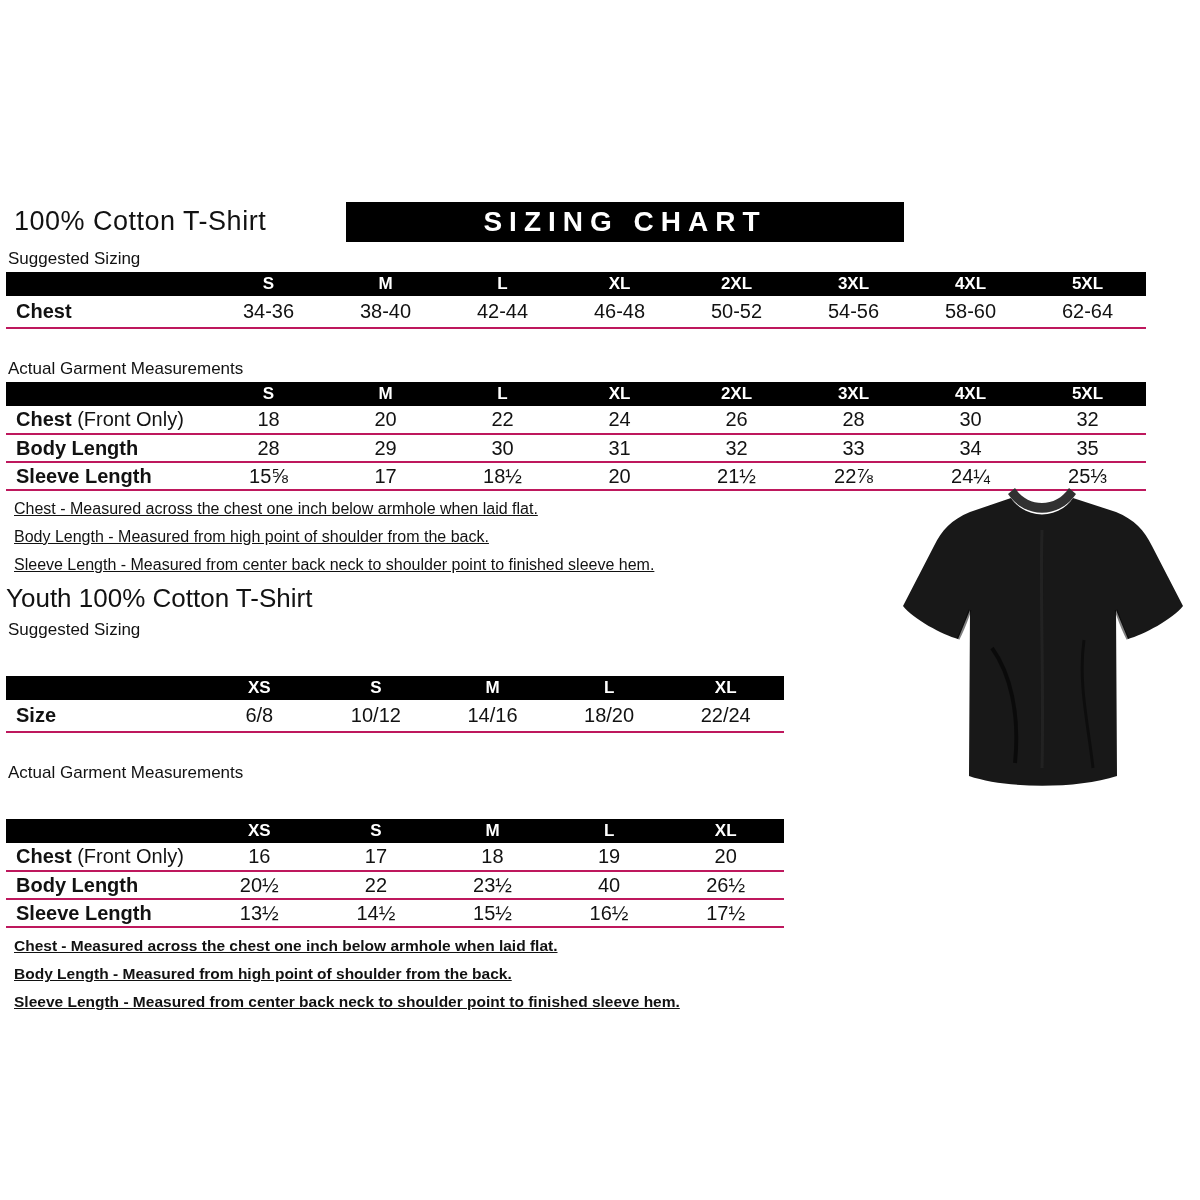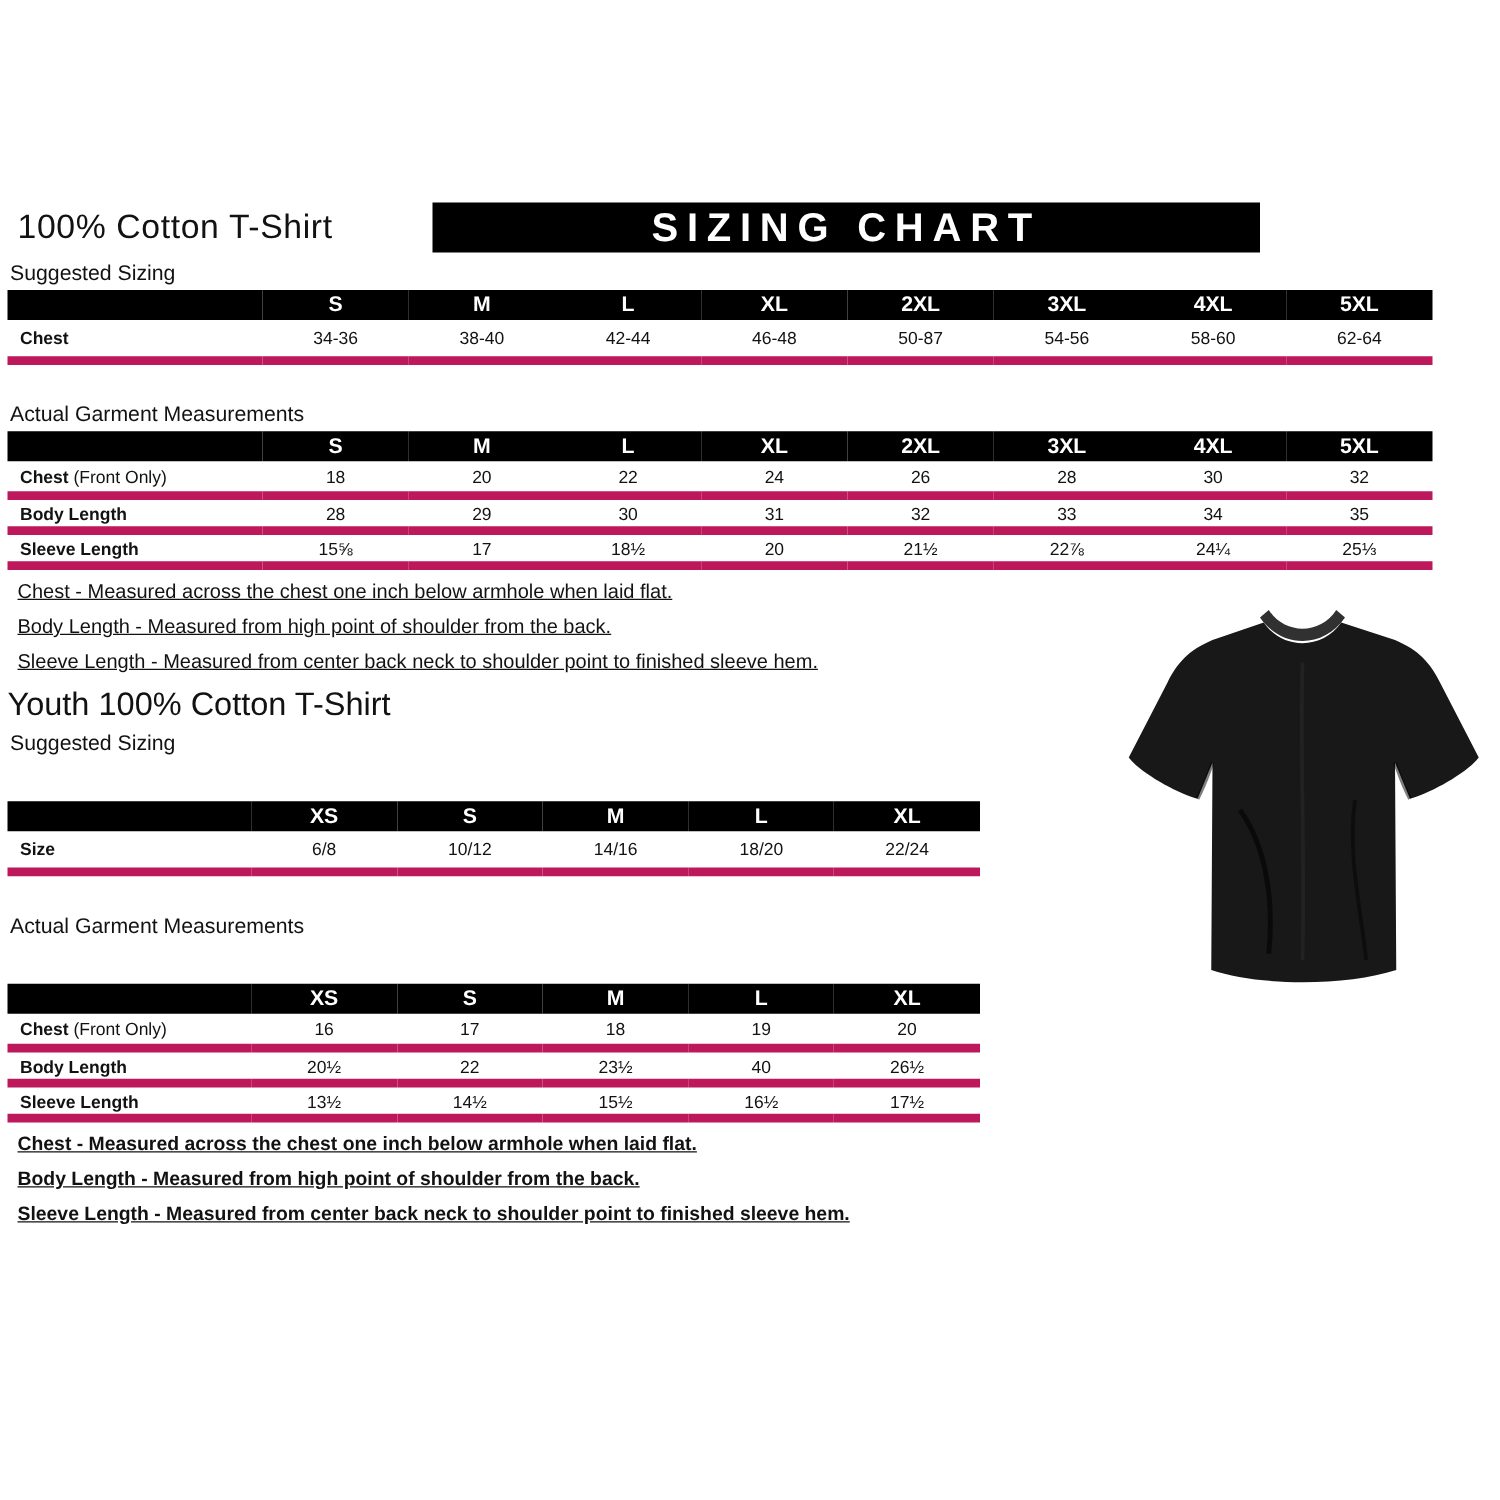--- a/index.html
+++ b/index.html
@@ -5,43 +5,43 @@
   * { margin:0; padding:0; box-sizing:border-box; }
   html,body { background:#fff; }
   body {
     width:1200px; height:1200px;
     font-family:"Liberation Sans","DejaVu Sans",sans-serif;
     color:#121212;
   }
   .page { position:relative; width:1200px; height:1200px; background:#fff; overflow:hidden; }
   .content { position:absolute; left:6px; top:160px; width:1160px; }
 
-  .header-row { position:relative; height:44px; }
+  .header-row { position:relative; height:44px;margin-top:40px; }
   .adult-title { position:absolute; left:8px; top:6px; font-size:27px; font-weight:400; letter-spacing:0.5px; }
   .banner {
-    position:absolute; left:340px; top:2px; width:662px; height:40px;
-    background:#000; color:#fff; font-weight:bold; font-size:32px;
+    position:absolute; left:340px; top:2px; width:558px; height:40px;
+    background:#000; color:#fff; font-weight:bold; font-size:28px;
     letter-spacing:7px; text-align:center; line-height:40px;
   }
 
   .section-label { font-size:17px; margin:5px 0 3px 2px; line-height:20px; }
   .gap-top { margin-top:30px; }
 
   table.sz { border-collapse:collapse; table-layout:fixed; }
   table.adult { width:1140px; }
   table.youth { width:778px;margin-top:36px; }
   table.sz thead th {
     background:#000; color:#fff; font-weight:bold; font-size:17px;
     height:24px; text-align:center; vertical-align:middle; border:none;
   }
   table.adult th.labelcol { width:204px; }
   table.youth th.labelcol { width:195px; }
   table.sz td {
-    font-size:14px; text-align:center; height:28px;
-    border-bottom:7px solid #be185d; vertical-align:middle;
+    font-size:20px; text-align:center; height:28px;
+    border-bottom:2px solid #be185d; vertical-align:middle;
   }
   table.t-suggested td { height:32px; }
   table.sz td.rowlabel { text-align:left; padding-left:10px; }
   table.sz td.rowlabel b { font-weight:bold; }
 
   .notes { margin:8px 0 0 8px;text-decoration:underline; }
   .note { font-size:16px; line-height:19px; margin-bottom:9px; }
   .bold-notes { margin-top:8px; }
   .bold-notes .note { font-weight:bold; font-size:15.5px; margin-bottom:9px; }
 
@@ -76,21 +76,21 @@
             <th>5XL</th>
           </tr>
         </thead>
         <tbody>
           <tr>
             <td class="rowlabel"><b>Chest</b></td>
             <td>34-36</td>
             <td>38-40</td>
             <td>42-44</td>
             <td>46-48</td>
-            <td>50-87</td>
+            <td>50-52</td>
             <td>54-56</td>
             <td>58-60</td>
             <td>62-64</td>
           </tr>
         </tbody>
       </table>
 
     <div class="section-label gap-top">Actual Garment Measurements</div>
     <table class="sz adult">
         <thead>

